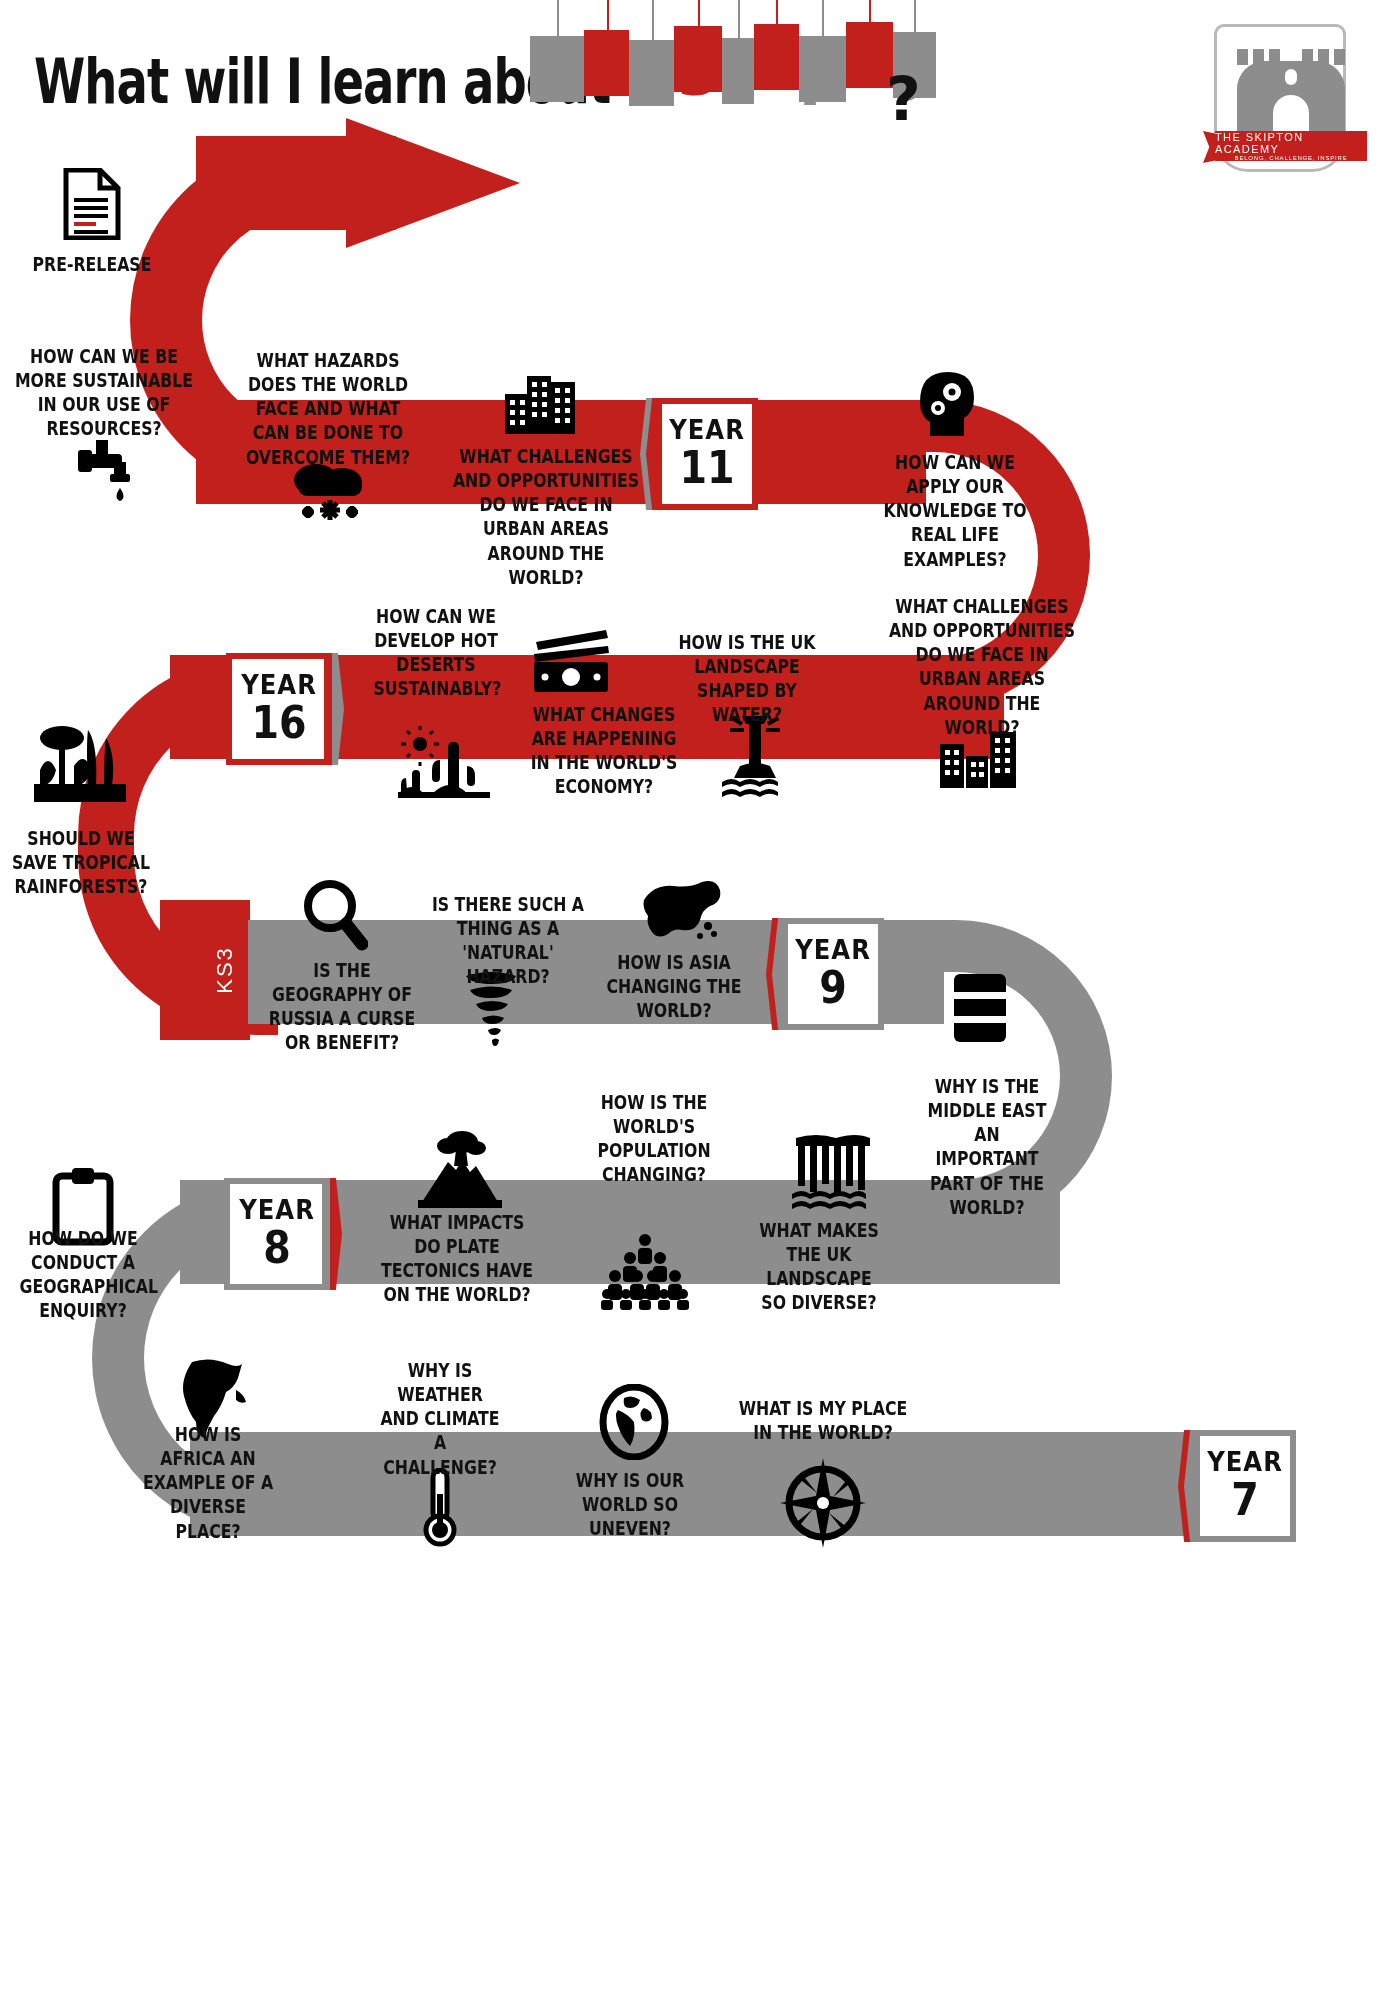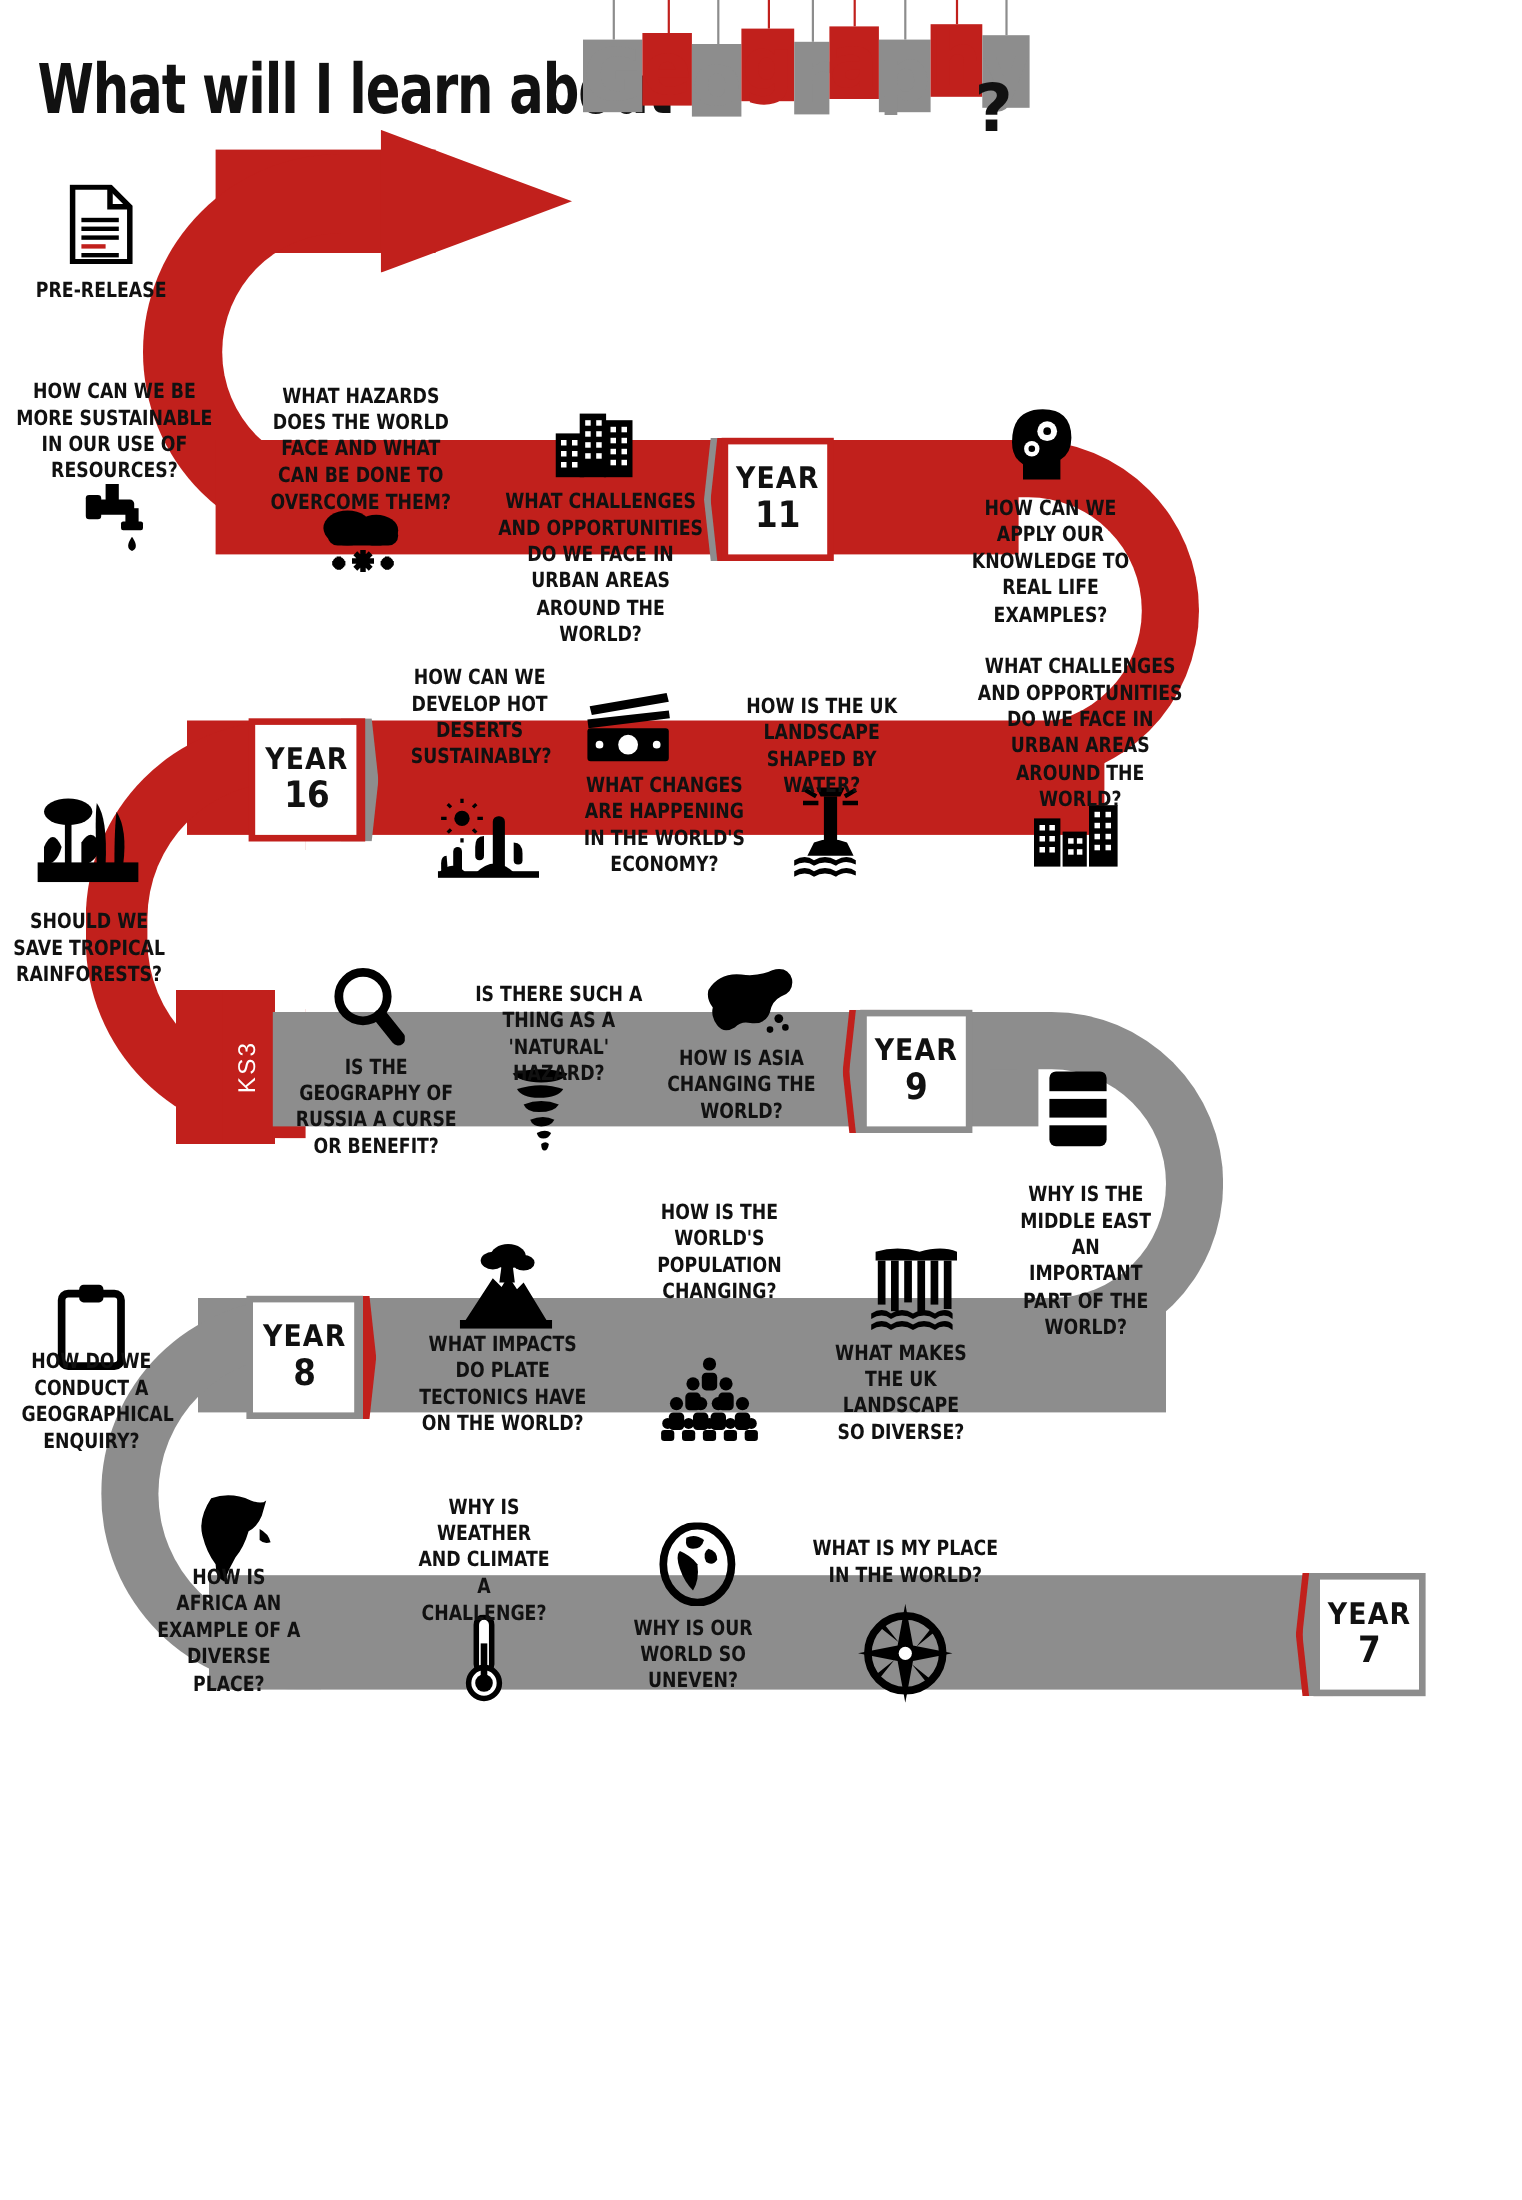--- a/index.html
+++ b/index.html
@@ -117,21 +117,21 @@
   .year-notch {
     position:absolute; left:0; top:0; width:34px; height:112px;
   }
   .year-text {
     position:absolute; left:16px; top:0; width:102px; height:112px;
     display:flex; flex-direction:column; align-items:center; justify-content:center;
     font-family:"DejaVu Sans Condensed","Liberation Sans Narrow","Liberation Sans",sans-serif;
     font-weight:700; color:#111; line-height:1.06;
   }
   .year-text .yw { font-size:27px; letter-spacing:1px; }
-  .year-text .yn { font-size:33px; }
+  .year-text .yn { font-size:44px; }
 
   
   #ks3-tab {
     position:absolute; left:202px; top:900px; width:46px; height:140px;
     background:#c1201c;
   }
   #ks3-label {
     position:absolute; left:0; top:0; width:46px; height:140px;
     display:flex; align-items:center; justify-content:center;
     color:#fff; font-size:22px; letter-spacing:2px;
@@ -160,20 +160,44 @@
 <body>
 
 <div id="root">
 
   <div id="title-block">
     <div id="title-main">What will I learn about in</div>
     <div class="geo-word" id="geo-word"><span class="geo-letter grey" style="top: 0px;"><span class="string grey" style="height: 70px; top: -70px;"></span><span>G</span></span><span class="geo-letter red" style="top: -6px;"><span class="string red" style="height: 76px; top: -76px;"></span><span>e</span></span><span class="geo-letter grey" style="top: 4px;"><span class="string grey" style="height: 66px; top: -66px;"></span><span>o</span></span><span class="geo-letter red" style="top: -10px;"><span class="string red" style="height: 80px; top: -80px;"></span><span>g</span></span><span class="geo-letter grey" style="top: 2px;"><span class="string grey" style="height: 68px; top: -68px;"></span><span>r</span></span><span class="geo-letter red" style="top: -12px;"><span class="string red" style="height: 82px; top: -82px;"></span><span>a</span></span><span class="geo-letter grey" style="top: 0px;"><span class="string grey" style="height: 70px; top: -70px;"></span><span>p</span></span><span class="geo-letter red" style="top: -14px;"><span class="string red" style="height: 84px; top: -84px;"></span><span>h</span></span><span class="geo-letter grey" style="top: -4px;"><span class="string grey" style="height: 74px; top: -74px;"></span><span>y</span></span></div>
     <div class="qmark">?</div>
   </div>
 
+  <div id="logo">
+    <div class="shield">
+      <div class="castle">
+
+        <div class="tower" style="left:0;top:0;width:11px;height:16px;"></div>
+        <div class="tower" style="left:16px;top:0;width:11px;height:16px;"></div>
+        <div class="tower" style="left:32px;top:0;width:11px;height:16px;"></div>
+
+        <div class="tower" style="left:65px;top:0;width:11px;height:16px;"></div>
+        <div class="tower" style="left:81px;top:0;width:11px;height:16px;"></div>
+        <div class="tower" style="left:97px;top:0;width:11px;height:16px;"></div>
+
+        <div class="tower" style="left:0;top:12px;width:108px;height:92px;
+             border-radius:28px 28px 0 0;"></div>
+        <div style="position:absolute;left:36px;top:46px;width:36px;height:58px;background:#fff;border-radius:18px 18px 0 0;"></div>
+        <div style="position:absolute;left:48px;top:20px;width:12px;height:16px;background:#fff;border-radius:6px;"></div>
+      </div>
+      <div class="ribbon-tail"></div>
+      <div class="ribbon">
+        <div class="ribbon-t1">THE SKIPTON ACADEMY</div>
+        <div class="ribbon-t2">BELONG, CHALLENGE, INSPIRE</div>
+      </div>
+    </div>
+  </div>
 
   <div id="exam-arrow">
     <div class="arrow-shaft"></div>
     <div class="arrow-head"></div>
   </div>
   <div id="exams-label">EXAMS</div>
 
   <div class="uturn-left-red abs" style="left:130px; top:140px; width:200px; height:360px;
               border-width:72px 0 72px 72px;
               border-radius:180px 0 0 180px;"></div>

